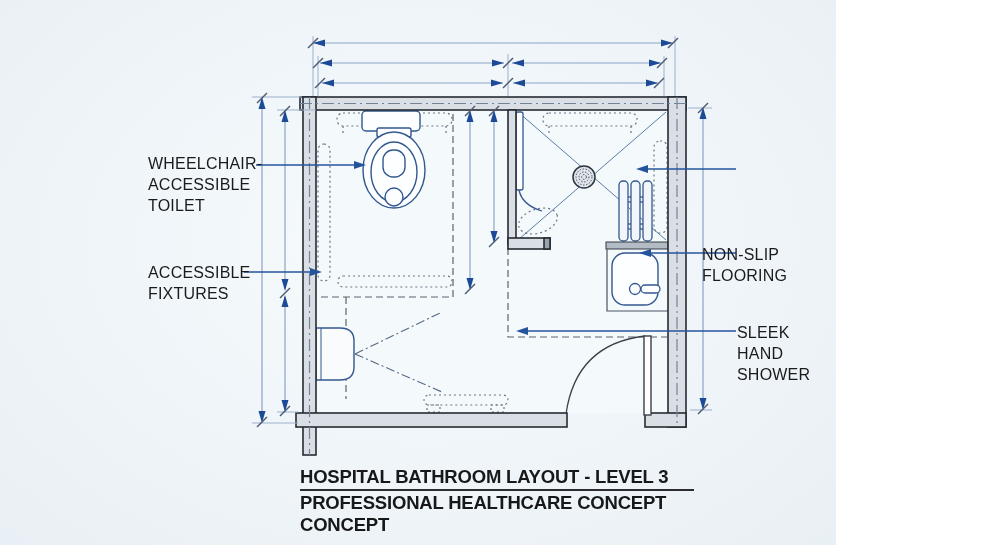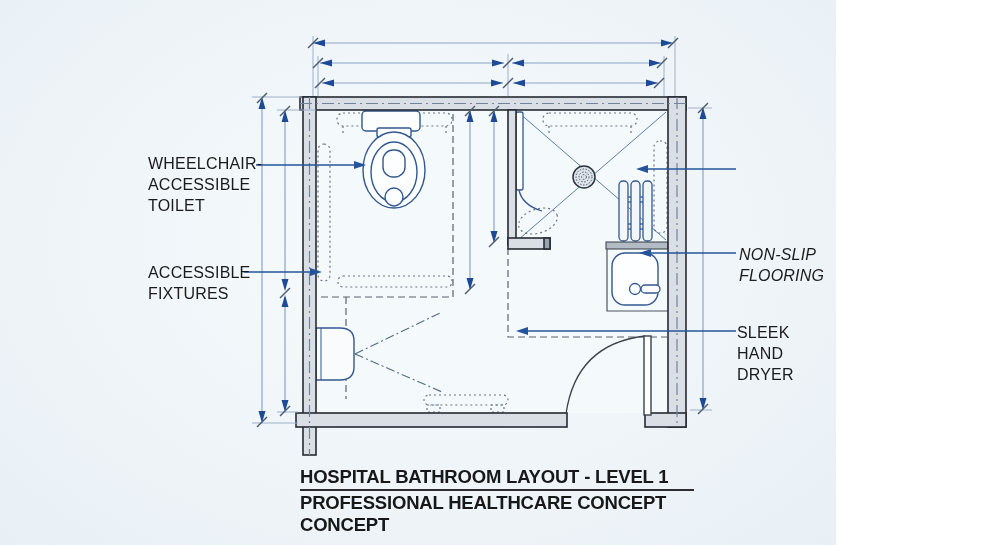--- a/index.html
+++ b/index.html
@@ -211,24 +211,24 @@
     <polygon points="639,253 651,249 651,257"></polygon>
     <polygon points="516,331 528,327 528,335"></polygon>
   </g>
 </svg>
 
 <div class="lbl" style="left:148px; top:153px;">WHEELCHAIR-
 ACCESSIBLE
 TOILET</div>
 <div class="lbl" style="left:148px; top:262px;">ACCESSIBLE
 FIXTURES</div>
-<div class="lbl" style="left:739px; top:244px;font-style:italic;">NON-SLIP
+<div class="lbl" style="left:702px; top:244px;">NON-SLIP
 FLOORING</div>
 <div class="lbl" style="left:737px; top:322px;">SLEEK HAND
-DRYER</div>
+SHOWER</div>
 
 <div class="title-block">
-  <div class="title-line">HOSPITAL BATHROOM LAYOUT - LEVEL 1</div>
+  <div class="title-line">HOSPITAL BATHROOM LAYOUT - LEVEL 3</div>
   <hr class="title-rule">
   <div class="title-line">PROFESSIONAL HEALTHCARE CONCEPT CONCEPT</div>
 </div>
 
 </div>
 
 </body></html>

